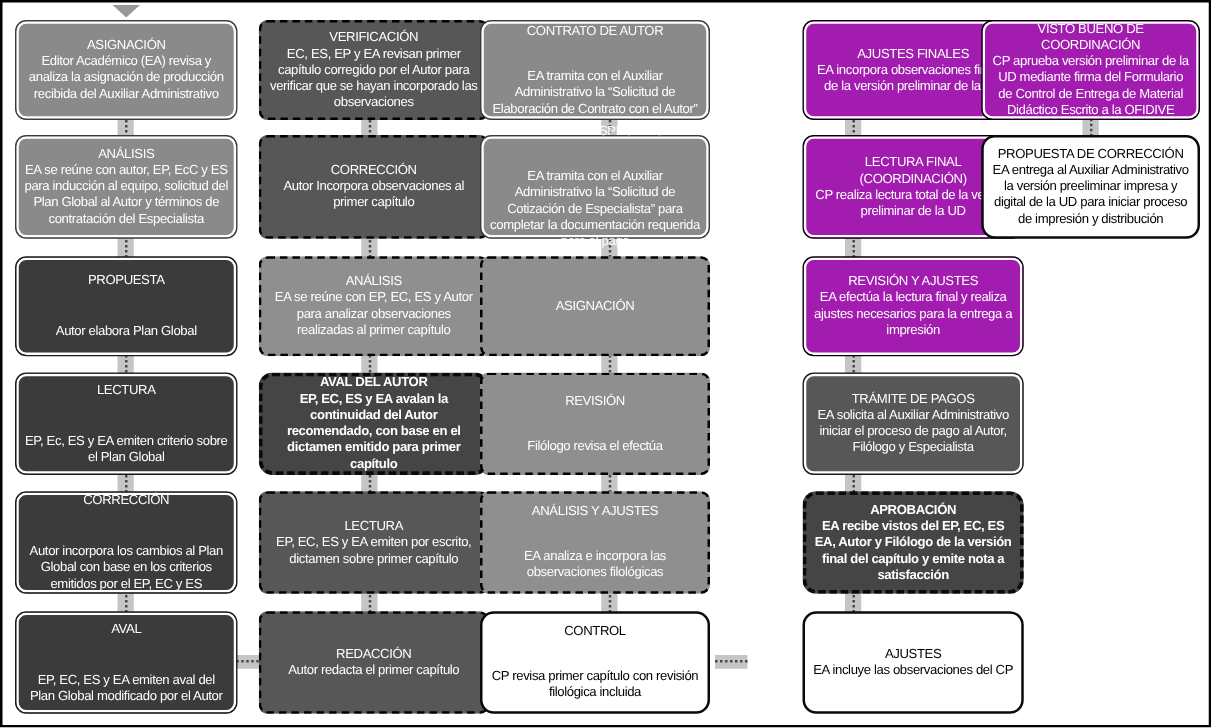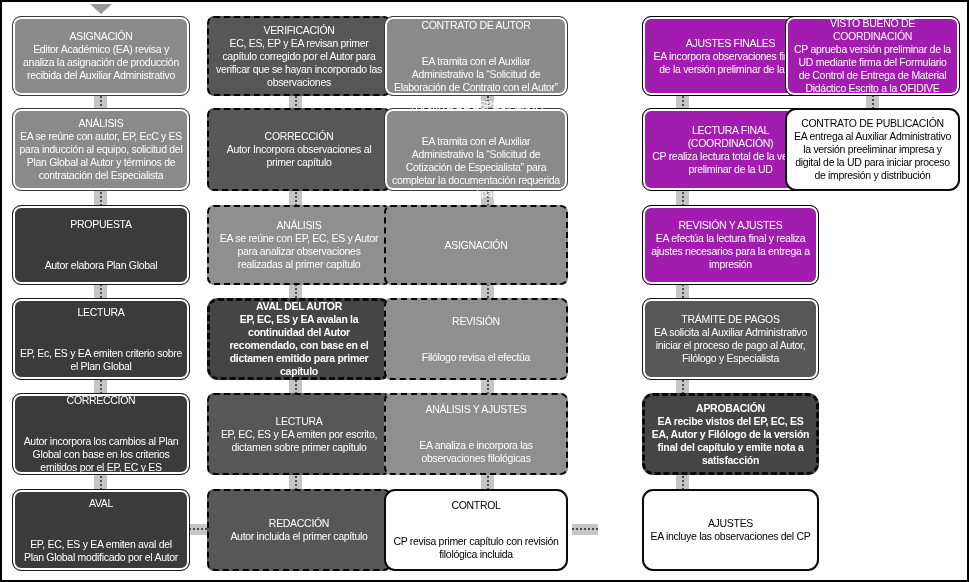--- a/index.html
+++ b/index.html
@@ -120,21 +120,21 @@
   <div class="box c2 r4" data-variant="charcoal-bigdash">
     <div class="t">AVAL DEL AUTOR</div>
     <div class="d">EP, EC, ES y EA avalan la continuidad del Autor recomendado, con base en el dictamen emitido para primer capítulo</div>
   </div>
   <div class="box c2 r5" data-variant="darkgray-dashed">
     <div class="t">LECTURA</div>
     <div class="d">EP, EC, ES y EA emiten por escrito, dictamen sobre primer capítulo</div>
   </div>
   <div class="box c2 r6" data-variant="darkgray-dashed">
     <div class="t">REDACCIÓN</div>
-    <div class="d">Autor incluida el primer capítulo</div>
+    <div class="d">Autor redacta el primer capítulo</div>
   </div>
 
   <div class="box c3 r1" data-variant="gray-solid">
     <div class="t">CONTRATO DE AUTOR</div>
     <div class="d">EA tramita con el Auxiliar Administrativo la “Solicitud de Elaboración de Contrato con el Autor”</div>
   </div>
   <div class="box c3 r2" data-variant="gray-solid">
     <div class="t">TRÁMITE DE ESPECIALISTA</div>
     <div class="d">EA tramita con el Auxiliar Administrativo la “Solicitud de Cotización de Especialista” para completar la documentación requerida para el pago</div>
   </div>
@@ -177,17 +177,17 @@
   <div class="box c4 r5" data-variant="charcoal-bigdash">
     <div class="t">APROBACIÓN</div>
     <div class="d">EA recibe vistos del EP, EC, ES EA, Autor y Filólogo de la versión final del capítulo y emite nota a satisfacción</div>
   </div>
 
   <div class="box c5 r1" data-variant="black-solid">
     <div class="t">VISTO BUENO DE COORDINACIÓN</div>
     <div class="d">CP aprueba versión preliminar de la UD mediante firma del  Formulario de Control de Entrega de Material Didáctico Escrito a la OFIDIVE</div>
   </div>
   <div class="box c5 r2" data-variant="white-solid">
-    <div class="t">CONTRATO DE PUBLICACIÓN</div>
+    <div class="t">PROPUESTA DE CORRECCIÓN</div>
     <div class="d">EA entrega al Auxiliar Administrativo la versión preeliminar impresa y digital de la UD para iniciar proceso de impresión y distribución</div>
   </div>
 
 </div>
 
 </body></html>

